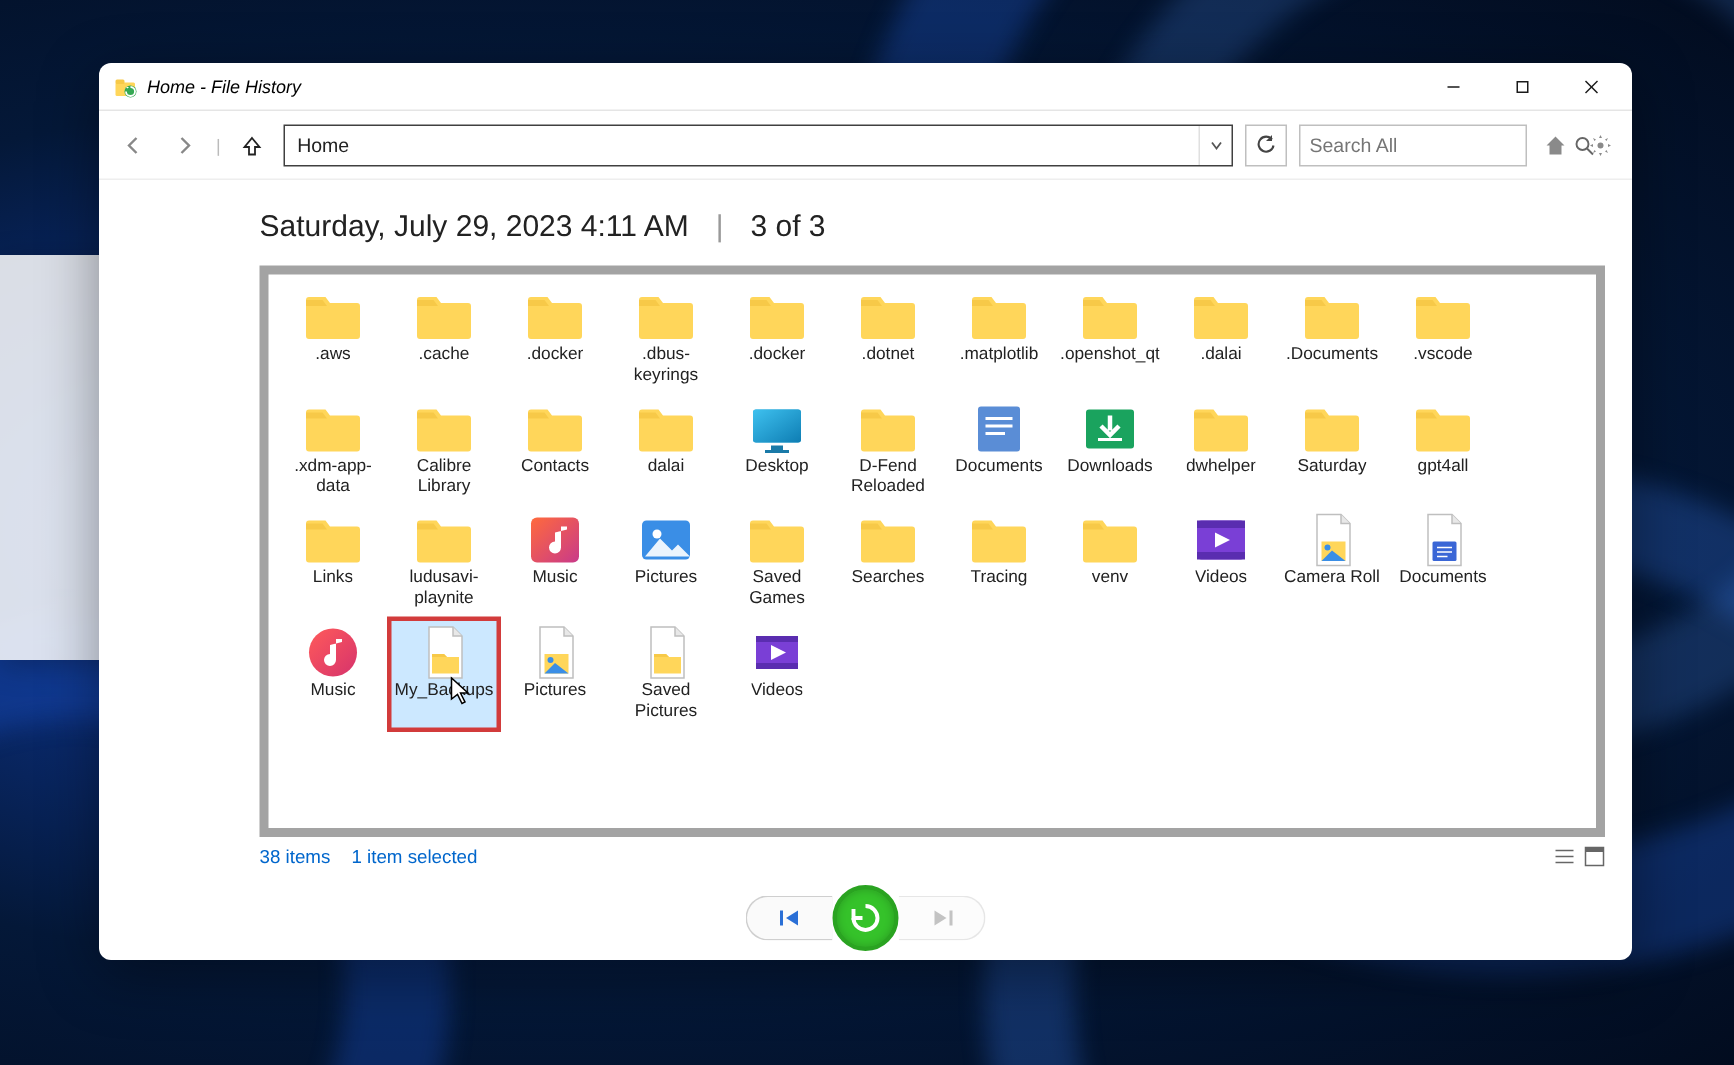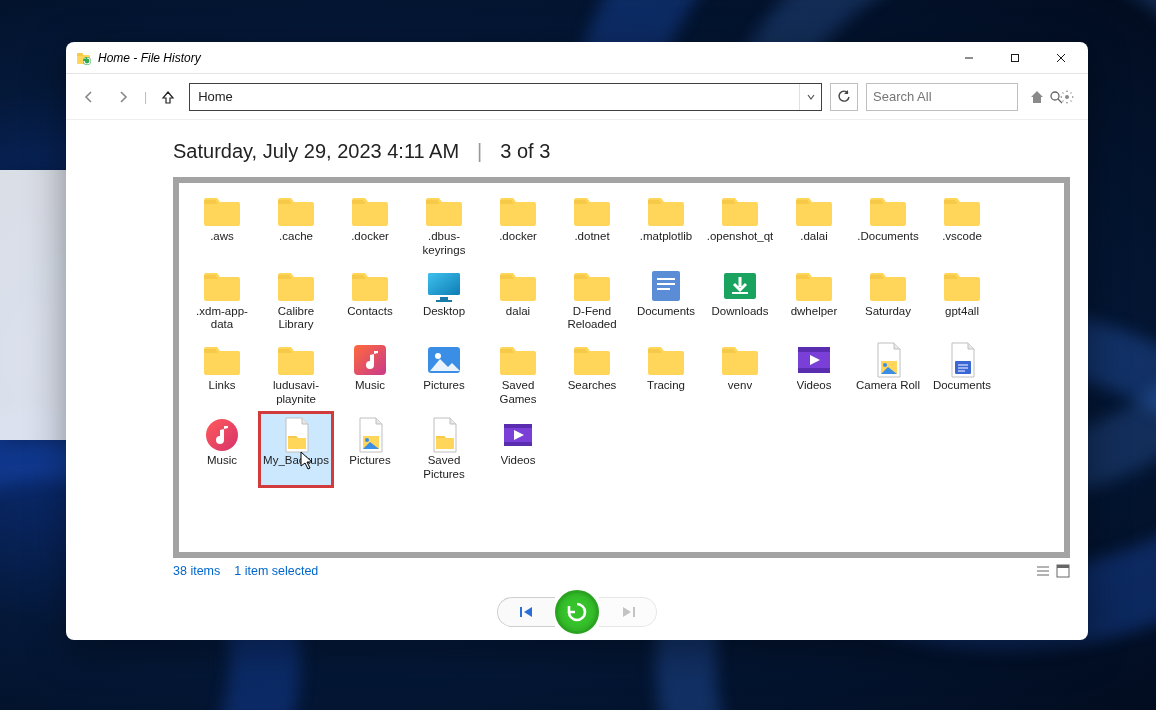--- a/index.html
+++ b/index.html
@@ -323,42 +323,42 @@
                 <svg width="44" height="38" viewBox="0 0 44 38">
                   <path d="M4 10 L4 32 Q4 34 6 34 L38 34 Q40 34 40 32 L40 12 Q40 10 38 10 L20 10 L17 6 L6 6 Q4 6 4 8 Z" fill="#ffd65a"></path>
                   <path d="M4 8 L4 12 L18 12 L15 8 Z" fill="#f7c948"></path>
                 </svg>
               </div>
               <div class="lbl">Contacts</div>
             </div>
             <div class="item">
               <div class="ic">
                 <svg width="44" height="38" viewBox="0 0 44 38">
+                  <path d="M4 10 L4 32 Q4 34 6 34 L38 34 Q40 34 40 32 L40 12 Q40 10 38 10 L20 10 L17 6 L6 6 Q4 6 4 8 Z" fill="#ffd65a"></path>
+                  <path d="M4 8 L4 12 L18 12 L15 8 Z" fill="#f7c948"></path>
+                </svg>
+              </div>
+              <div class="lbl">dalai</div>
+            </div>
+            <div class="item">
+              <div class="ic">
+                <svg width="44" height="38" viewBox="0 0 44 38">
                   <rect x="6" y="6" width="32" height="22" rx="2" fill="#2aa7d8"></rect>
                   <rect x="6" y="6" width="32" height="22" rx="2" fill="url(#g1)"></rect>
                   <rect x="18" y="30" width="8" height="3" fill="#1a7aa8"></rect>
                   <rect x="14" y="33" width="16" height="2" fill="#1a7aa8"></rect>
                   <defs>
                     <linearGradient id="g1" x1="0" y1="0" x2="1" y2="1">
                       <stop offset="0" stop-color="#3ec1ef"></stop>
                       <stop offset="1" stop-color="#0e7db3"></stop>
                     </linearGradient>
                   </defs>
                 </svg>
               </div>
               <div class="lbl">Desktop</div>
-            </div>
-            <div class="item">
-              <div class="ic">
-                <svg width="44" height="38" viewBox="0 0 44 38">
-                  <path d="M4 10 L4 32 Q4 34 6 34 L38 34 Q40 34 40 32 L40 12 Q40 10 38 10 L20 10 L17 6 L6 6 Q4 6 4 8 Z" fill="#ffd65a"></path>
-                  <path d="M4 8 L4 12 L18 12 L15 8 Z" fill="#f7c948"></path>
-                </svg>
-              </div>
-              <div class="lbl">dalai</div>
             </div>
             <div class="item">
               <div class="ic">
                 <svg width="44" height="38" viewBox="0 0 44 38">
                   <path d="M4 10 L4 32 Q4 34 6 34 L38 34 Q40 34 40 32 L40 12 Q40 10 38 10 L20 10 L17 6 L6 6 Q4 6 4 8 Z" fill="#ffd65a"></path>
                   <path d="M4 8 L4 12 L18 12 L15 8 Z" fill="#f7c948"></path>
                 </svg>
               </div>
               <div class="lbl">D-Fend Reloaded</div>
             </div>

